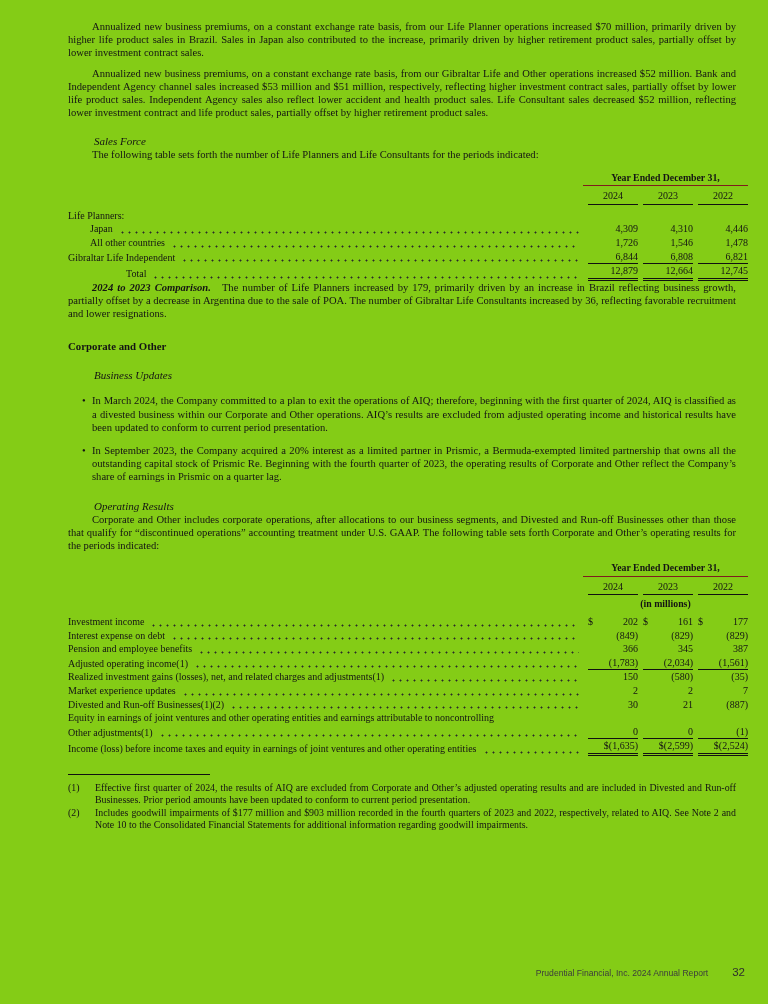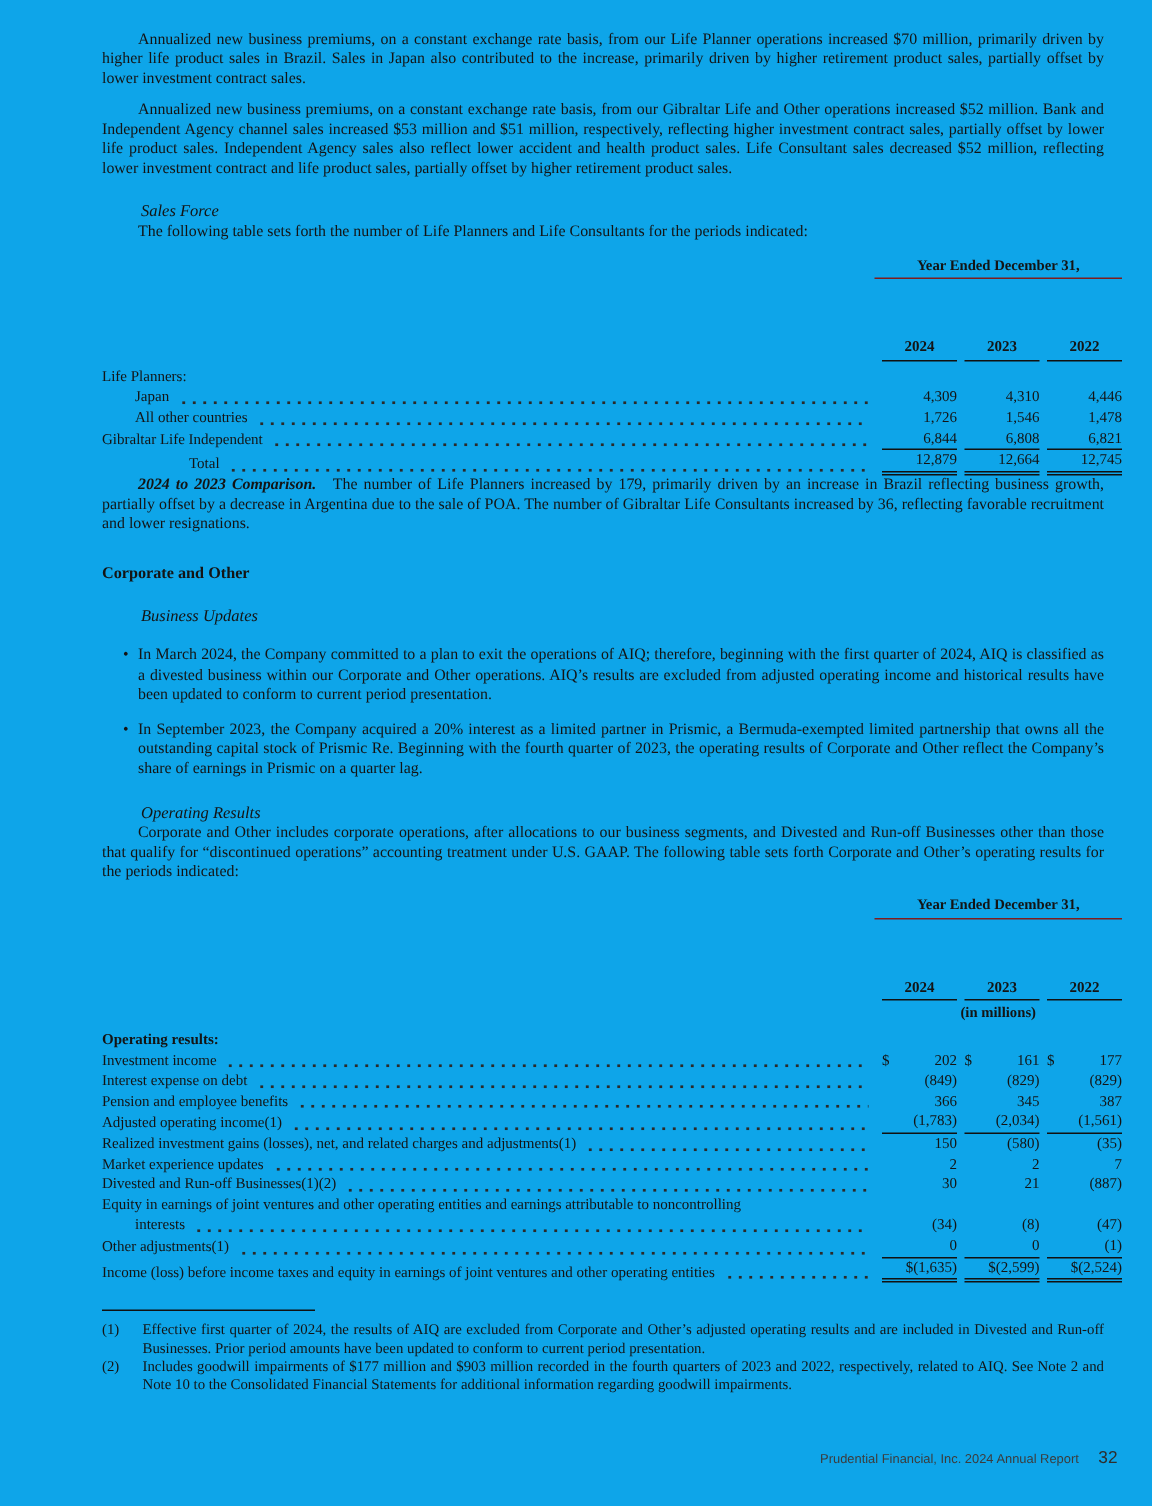--- a/index.html
+++ b/index.html
@@ -1,16 +1,16 @@
 <!DOCTYPE html>
 <html><head>
 <meta charset="utf-8">
 <style>
   html,body{margin:0;padding:0;background:#e8e8e8;}
-  .page{position:relative;width:768px;height:1004px;background:#0ea5e9;color:#141414;
+  .page{position:relative;width:768px;height:1004px;background:#84cc16;color:#141414;
         font-family:"Liberation Serif","DejaVu Serif",serif;
         padding:20px 32px 0 68px;box-sizing:border-box;overflow:hidden;}
   p.body{margin:0;font-size:10.6px;line-height:13.2px;text-align:justify;text-indent:24px;}
   p.body + p.body{margin-top:7px;}
   .subhead{font-style:italic;font-size:11px;line-height:13px;margin:16px 0 0 26px;}
   .bold-head{font-weight:bold;font-size:10.8px;line-height:13px;margin:20px 0 0 0;}
   .intro{margin-top:8px;}
   .cmp-lead{font-style:italic;margin-right:11px;font-weight:bold;}
   .cmp{margin-top:13px;}
 
@@ -24,21 +24,21 @@
   .leader{flex:1 1 8px;min-width:8px;align-self:flex-end;height:3px;margin:0 4px 2px 6px;
           background-image:radial-gradient(circle,#2a2a2a 0.9px,transparent 1.1px);
           background-size:7px 3px;background-repeat:repeat-x;background-position:0 100%;}
   .spacer{flex:1 1 auto;}
   .numgroup{display:flex;flex:0 0 auto;}
   .num{width:50px;margin-left:5px;text-align:right;display:flex;justify-content:flex-end;align-items:flex-end;}
   .num .pre{margin-right:auto;}
   .yeargroup{width:165px;flex:0 0 auto;text-align:center;font-weight:bold;font-size:9.8px;
              border-bottom:1px solid #7f1d1d;padding-bottom:1px;}
   .yearsrow{margin-top:3px;}
-  .yr{justify-content:center;font-weight:bold;border-bottom:1px solid #111;padding-bottom:1px;margin-top:36px;}
+  .yr{justify-content:center;font-weight:normal;border-bottom:1px solid #111;padding-bottom:1px;}
   .unitsrow{margin-top:2px;}
   .units{width:165px;flex:0 0 auto;text-align:center;font-weight:bold;font-size:9.8px;}
   .gap-below{margin-bottom:4px;}
   .u .num{border-bottom:1px solid #111;}
   .uu .num{border-bottom:3px double #111;}
   .boldlbl{font-weight:bold;}
   .wraplbl{white-space:normal;}
 
   
   .bullets{margin:12px 0 0 14px;}
@@ -47,21 +47,21 @@
   .bullet-text{flex:1;text-align:justify;font-size:10.6px;line-height:13.2px;}
 
   
   .footnotes{margin-top:18px;}
   .fn-rule{width:142px;border-top:1px solid #111;margin-bottom:7px;}
   .fn{display:flex;font-size:9.9px;line-height:12.4px;}
   .fn-marker{width:27px;flex:0 0 auto;}
   .fn-text{flex:1;text-align:justify;}
 
   
-  .footer{position:absolute;right:23px;bottom:26px;display:flex;align-items:baseline;gap:13px;
+  .footer{position:absolute;right:23px;bottom:26px;display:flex;align-items:baseline;gap:24px;
           font-family:"Liberation Sans","DejaVu Sans",sans-serif;color:#3c3c3c;}
   .footer-text{font-size:8.6px;}
   .footer-page{font-size:11.5px;color:#2e2e2e;}
 </style>
 </head>
 <body>
 
 <div class="page">
 
   <p class="body">Annualized new business premiums, on a constant exchange rate basis, from our Life Planner operations increased $70 million, primarily driven by higher life product sales in Brazil. Sales in Japan also contributed to the increase, primarily driven by higher retirement product sales, partially offset by lower investment contract sales.</p>
@@ -178,23 +178,20 @@
         <span class="num yr">2024</span>
         <span class="num yr">2023</span>
         <span class="num yr">2022</span>
       </div>
     </div>
     <div class="trow unitsrow gap-below">
       <span class="spacer"></span>
       <div class="units">(in millions)</div>
     </div>
 
-    <div class="trow">
-      <span class="lbl boldlbl">Operating results:</span>
-    </div>
 
     <div class="trow">
       <span class="lbl ind1">Investment income</span>
       <span class="leader"></span>
       <div class="numgroup">
         <span class="num">
             <span class="pre">$</span>
             <span>202</span>
           </span>
         <span class="num">
@@ -292,35 +289,20 @@
         <span class="num">
             <span>21</span>
           </span>
         <span class="num">
             <span>(887)</span>
           </span>
       </div>
     </div>
     <div class="trow">
       <span class="lbl ind1 wraplbl">Equity in earnings of joint ventures and other operating entities and earnings attributable to noncontrolling</span>
-    </div>
-    <div class="trow">
-      <span class="lbl ind1b">interests</span>
-      <span class="leader"></span>
-      <div class="numgroup">
-        <span class="num">
-            <span>(34)</span>
-          </span>
-        <span class="num">
-            <span>(8)</span>
-          </span>
-        <span class="num">
-            <span>(47)</span>
-          </span>
-      </div>
     </div>
     <div class="trow u">
       <span class="lbl ind1">Other adjustments(1)</span>
       <span class="leader"></span>
       <div class="numgroup">
         <span class="num">
             <span>0</span>
           </span>
         <span class="num">
             <span>0</span>

